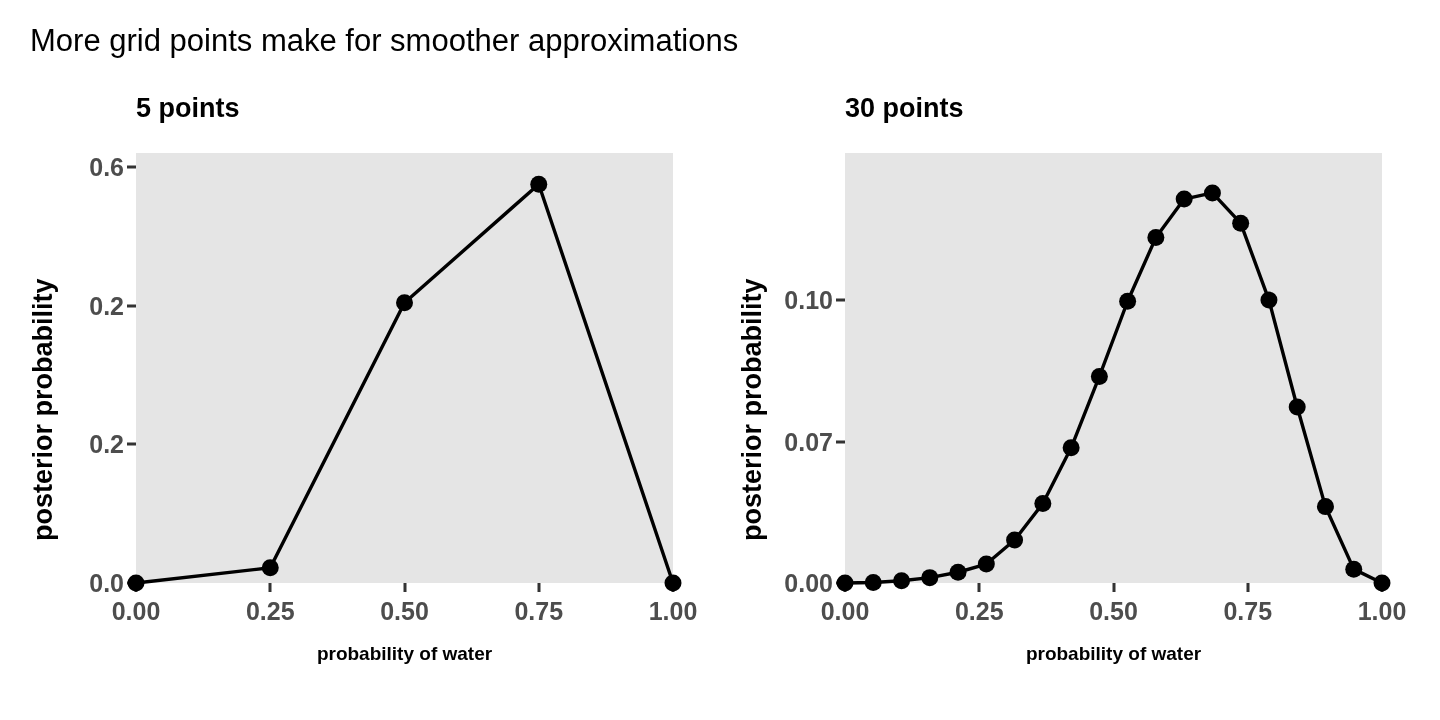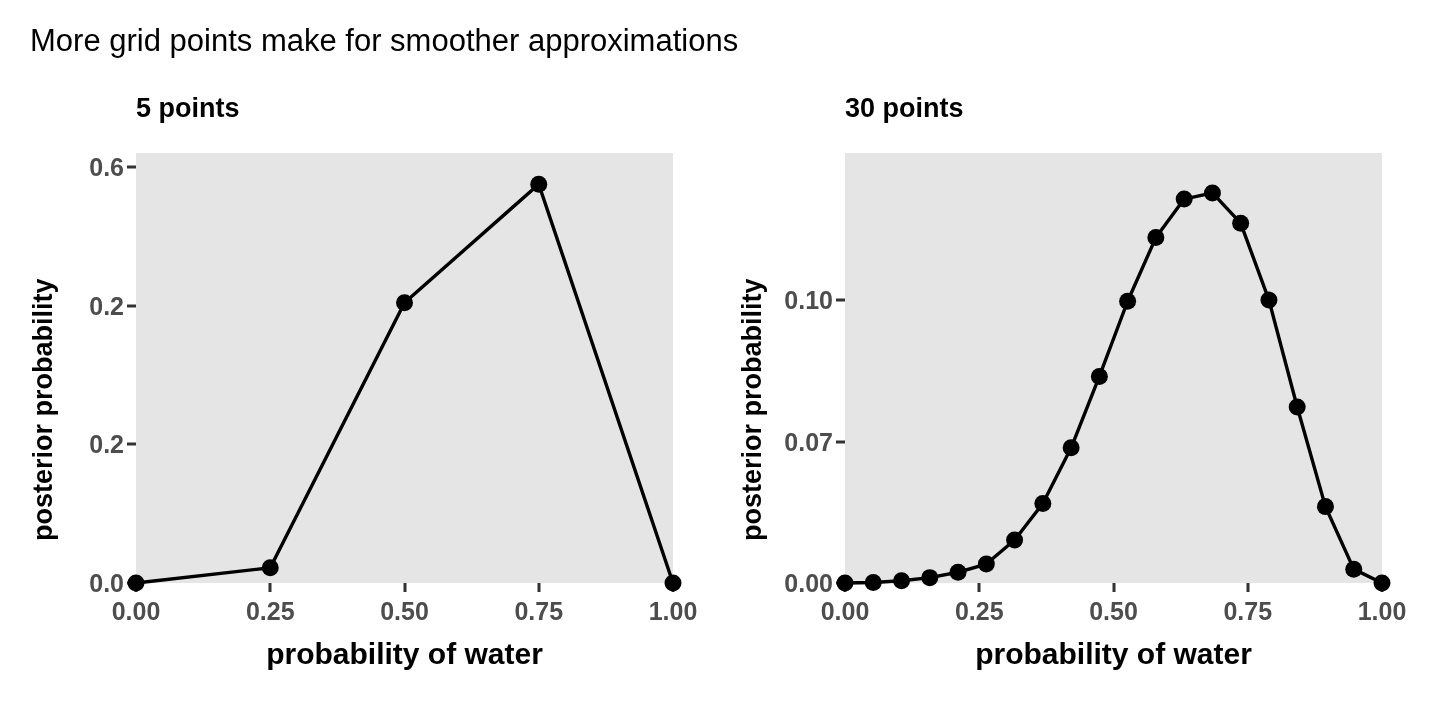--- a/index.html
+++ b/index.html
@@ -66,21 +66,21 @@
     color: #000000;
     white-space: nowrap;
     transform-origin: 0 0;
     transform: rotate(-90deg);
   }
   #facet-left .axis-y-title  { left: 28px; top: 450px; }
   #facet-right .axis-y-title { left: 25px; top: 450px; }
 
   .axis-x-title {
     position: absolute;
-    font-size: 30px;
+    font-size: 19px;
     line-height: 32px;
     color: #000000;
     white-space: nowrap;
     text-align: center;
   }
   #facet-left .axis-x-title  { left: 136px; top: 547px; width: 537px; }
   #facet-right .axis-x-title { left: 133px; top: 547px; width: 537px; }
 
   .tick-label-y {
     position: absolute;

